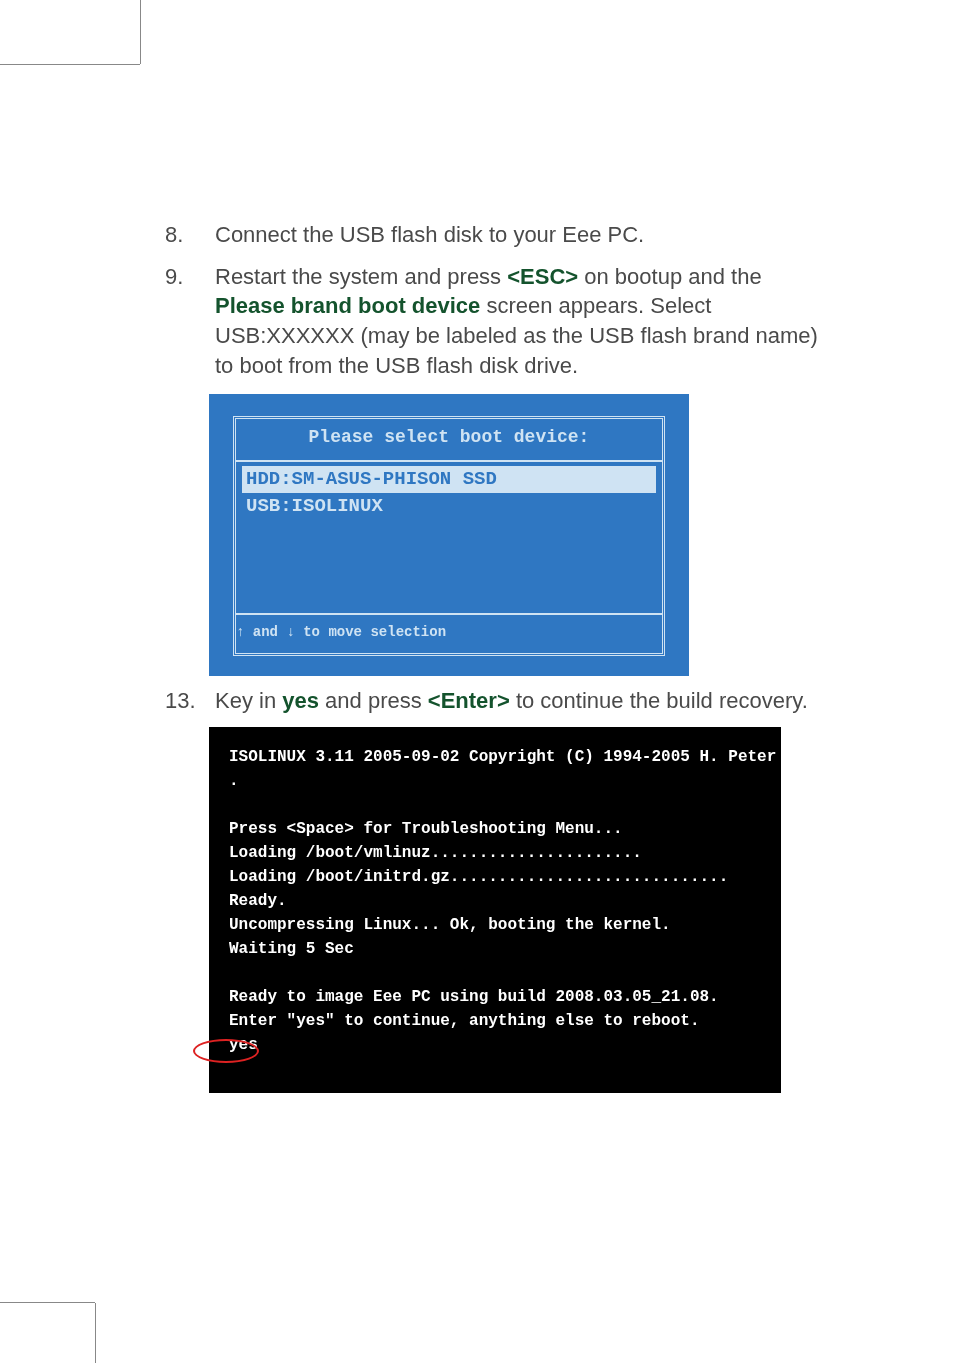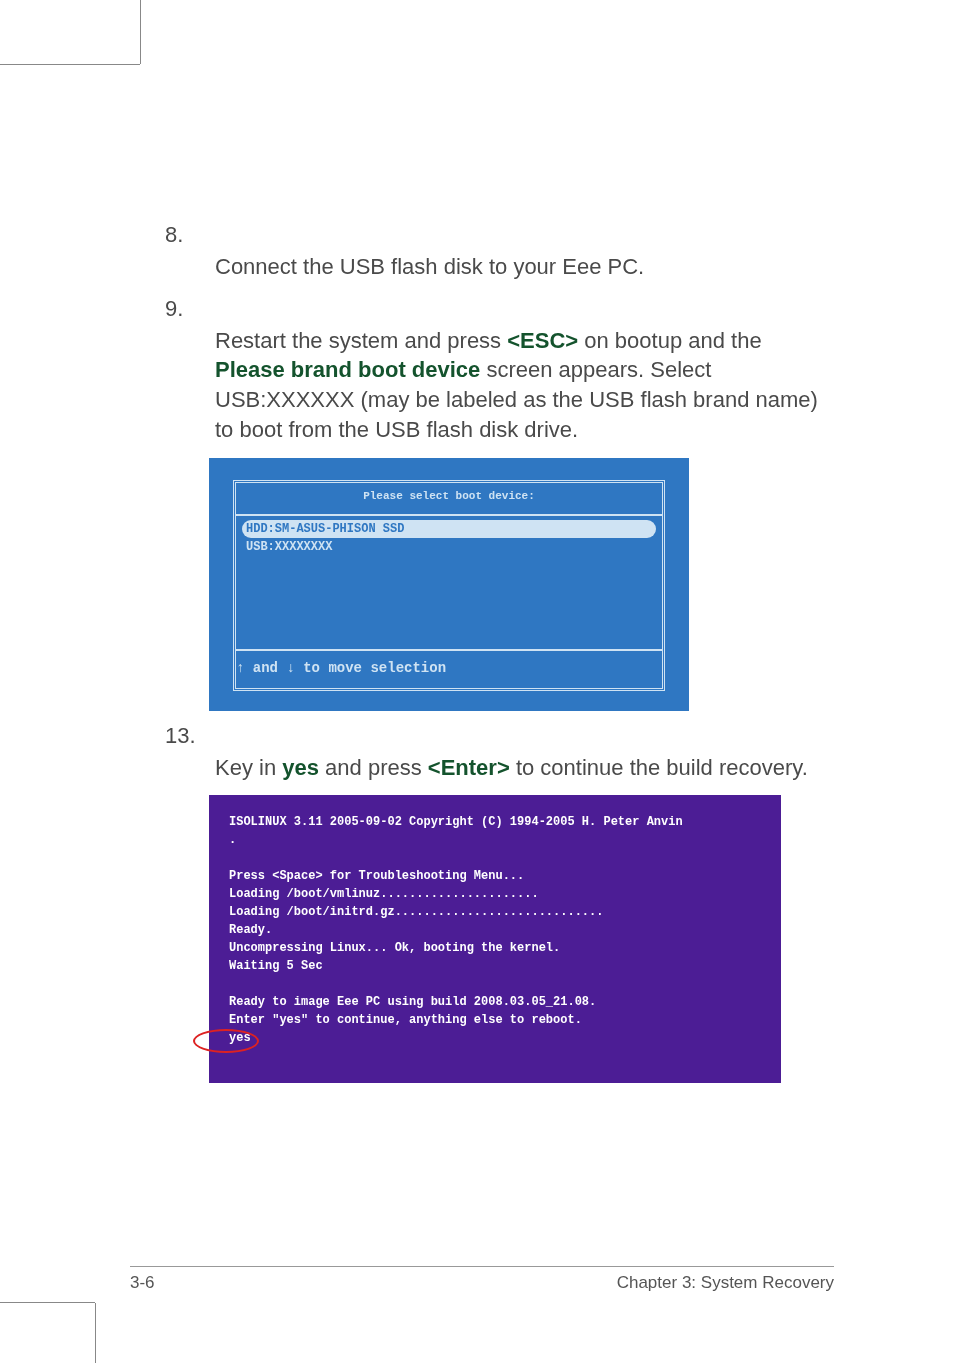--- a/index.html
+++ b/index.html
@@ -63,56 +63,54 @@
     gap: 24px;
     margin-bottom: 12px;
   }
   ol.steps > li > .num {
     width: 26px;
     flex: 0 0 26px;
     text-align: left;
   }
   ol.steps > li > .body {
     flex: 1;
-    margin-top: 32px;
   }
   .bold { font-weight: 700; color: #14532d; }
 
   
   .bios-wrap {
     margin: 14px 0 10px 44px;
     width: 480px;
     background: #2f77c2;
     padding: 22px 24px 20px;
     box-sizing: border-box;
   }
   .bios-frame {
     border: 3px double #cfe3f3;
     padding: 0;
   }
   .bios-title {
     text-align: center;
     color: #cfe3f3;
     font-family: "Courier New", monospace;
     font-weight: bold;
-    font-size: 11px;
+    font-size: 18px;
     padding: 6px 0 10px;
     border-bottom: 2px solid #cfe3f3;
   }
   .bios-list {
     border-bottom: 2px solid #cfe3f3;
     padding: 4px 6px 92px;
   }
   .bios-row {
     font-family: "Courier New", monospace;
     font-weight: bold;
-    font-size: 12px;
+    font-size: 19px;
     padding: 1px 4px;
     color: #cfe3f3;
-    border-radius: 9px;
   }
   .bios-row.sel {
     background: #cfe3f3;
     color: #2f77c2;
   }
   .bios-help {
     color: #cfe3f3;
     font-family: "Courier New", monospace;
     font-weight: bold;
     font-size: 14px;
@@ -120,25 +118,25 @@
     line-height: 1.4;
   }
 
   
   .term-wrap {
     position: relative;
     margin: 12px 0 14px 44px;
     width: 572px;
   }
   .term {
-    background: #4c1d95;
+    background: #000000;
     color: #fff;
     font-family: "Courier New", monospace;
     font-weight: bold;
-    font-size: 12px;
+    font-size: 16px;
     line-height: 1.5;
     padding: 18px 20px 36px;
     white-space: pre;
   }
   .yes-ellipse {
     position: absolute;
     left: -16px;
     bottom: 30px;
     width: 62px;
     height: 20px;
@@ -183,21 +181,21 @@
           <span>Restart the system and press </span><span class="bold">&lt;ESC&gt;</span><span> on bootup and the </span><span class="bold">Please brand boot device</span><span> screen appears. Select USB:XXXXXX (may be labeled as the USB flash brand name) to boot from the USB flash disk drive.</span>
         </div>
       </li>
     </ol>
 
     <div class="bios-wrap">
       <div class="bios-frame">
         <div class="bios-title">Please select boot device:</div>
         <div class="bios-list">
           <div class="bios-row sel">HDD:SM-ASUS-PHISON SSD</div>
-          <div class="bios-row">USB:XXXXXXXX</div>
+          <div class="bios-row">USB:ISOLINUX</div>
         </div>
         <div class="bios-help">
           <div>↑ and ↓ to move selection</div>
         </div>
       </div>
     </div>
 
     <ol class="steps">
       <li>
         <div class="num">13.</div>
@@ -219,17 +217,13 @@
 <span>Waiting 5 Sec</span>
 <span></span>
 <span>Ready to image Eee PC using build 2008.03.05_21.08.</span>
 <span>Enter "yes" to continue, anything else to reboot.</span>
 <span>yes</span></div>
       <div class="yes-ellipse"></div>
     </div>
 
   </div>
 
-  <div class="footer">
-    <span>3-6</span>
-    <span>Chapter 3: System Recovery</span>
-  </div>
 </div>
 
 </body></html>

